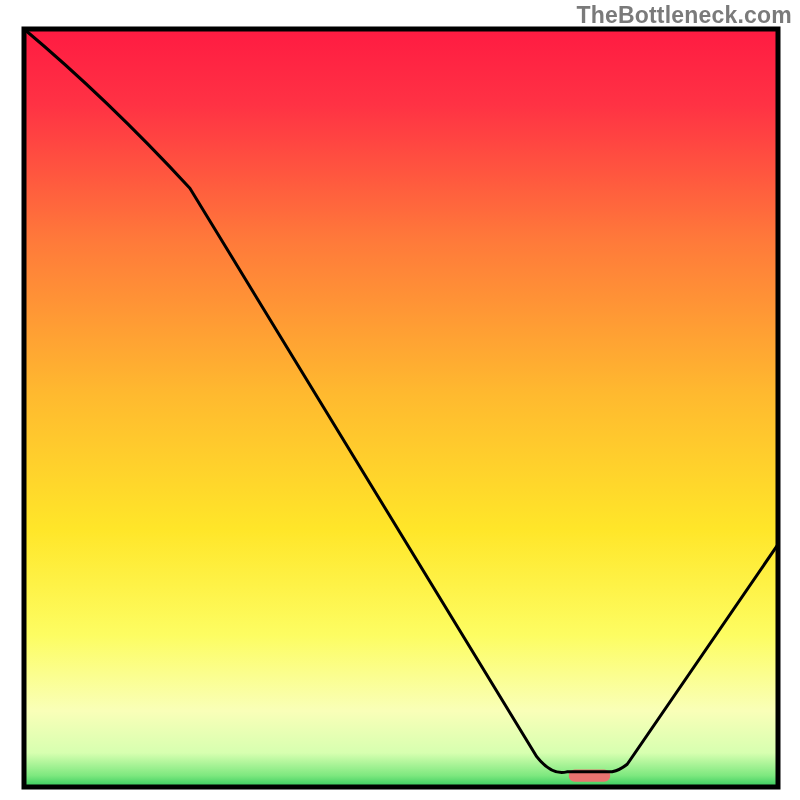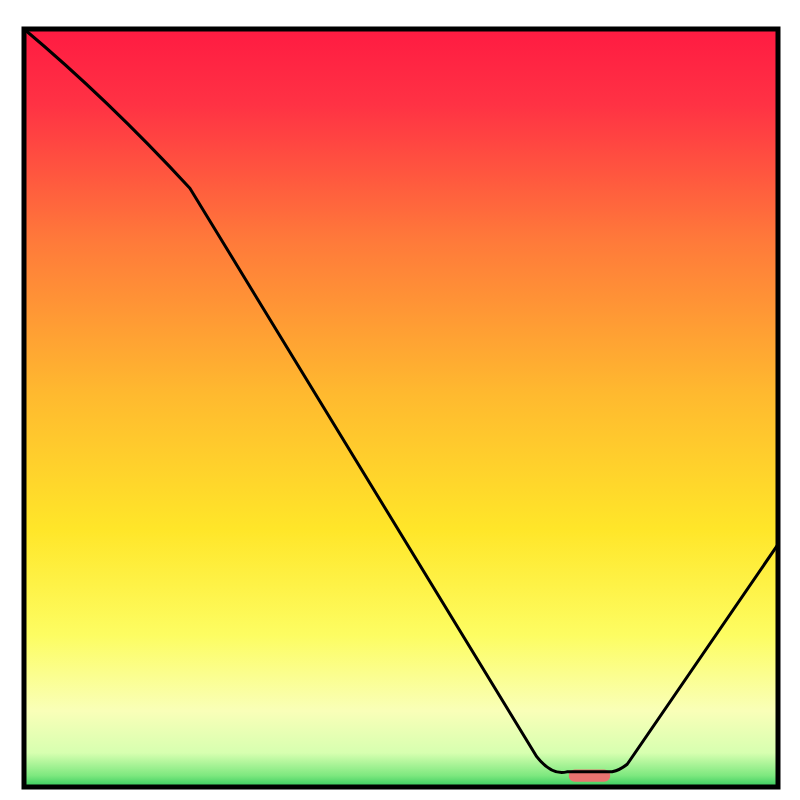--- a/index.html
+++ b/index.html
@@ -25,20 +25,21 @@
     letter-spacing: 0.2px;
   }
   svg {
     display: block;
   }
 </style>
 </head>
 <body>
 
 <div class="wrap">
+  <div class="watermark">TheBottleneck.com</div>
 
   <svg id="chart-svg" width="800" height="800">
     <defs>
       <linearGradient id="bg-grad" x1="0" y1="0" x2="0" y2="1">
           <stop offset="0%" stop-color="#ff1b42"></stop>
           <stop offset="10%" stop-color="#ff3244"></stop>
           <stop offset="28.000000000000004%" stop-color="#ff7a3a"></stop>
           <stop offset="48%" stop-color="#ffb92f"></stop>
           <stop offset="66%" stop-color="#ffe629"></stop>
           <stop offset="80%" stop-color="#fdfd62"></stop>

